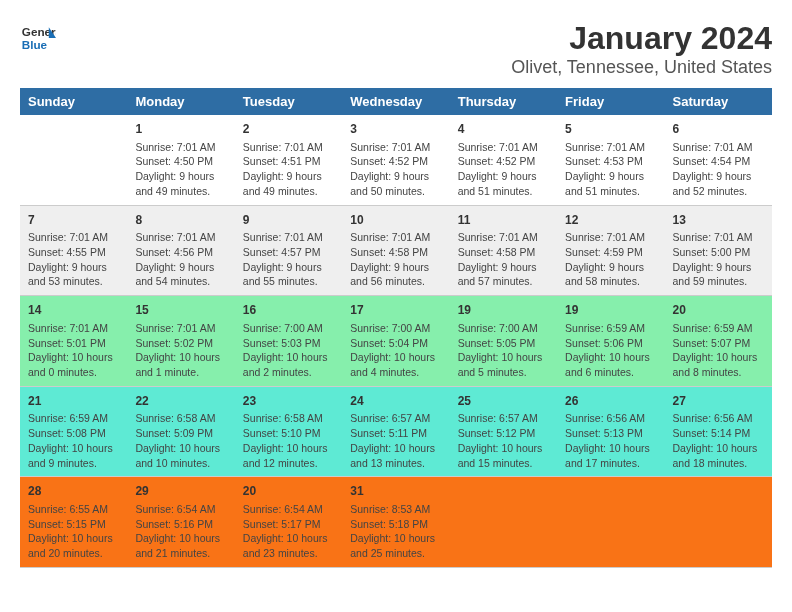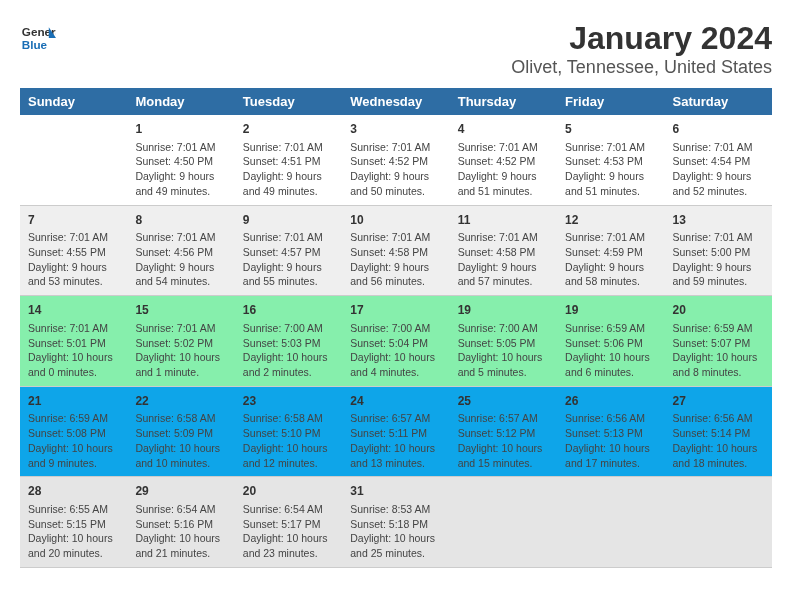--- a/index.html
+++ b/index.html
@@ -76,22 +76,22 @@
       margin-bottom: 2px;
     }
     .day-info {
       font-size: 10.5px;
       color: #444;
     }
     
     .row-group-1 td { background-color: #ffffff; }
     .row-group-2 td { background-color: #efefef; }
     .row-group-3 td { background-color: #86efac; }
-    .row-group-4 td { background-color: #0ea5e9; }
-    .row-group-5 td { background-color: #e5e5e5; }
+    .row-group-4 td { background-color: #5eead4; }
+    .row-group-5 td { background-color: #f97316; }
   </style>
 </head>
 <body>
 
 <div class="header-area">
   <div class="logo">
     <svg class="logo-icon" viewBox="0 0 40 40">
       <text x="2" y="18" font-size="13" font-weight="bold" fill="#333">General</text>
       <text x="2" y="32" font-size="13" font-weight="bold" fill="#1a6eb5">Blue</text>
       <polygon points="32,8 40,20 32,20" fill="#1a6eb5"></polygon>

